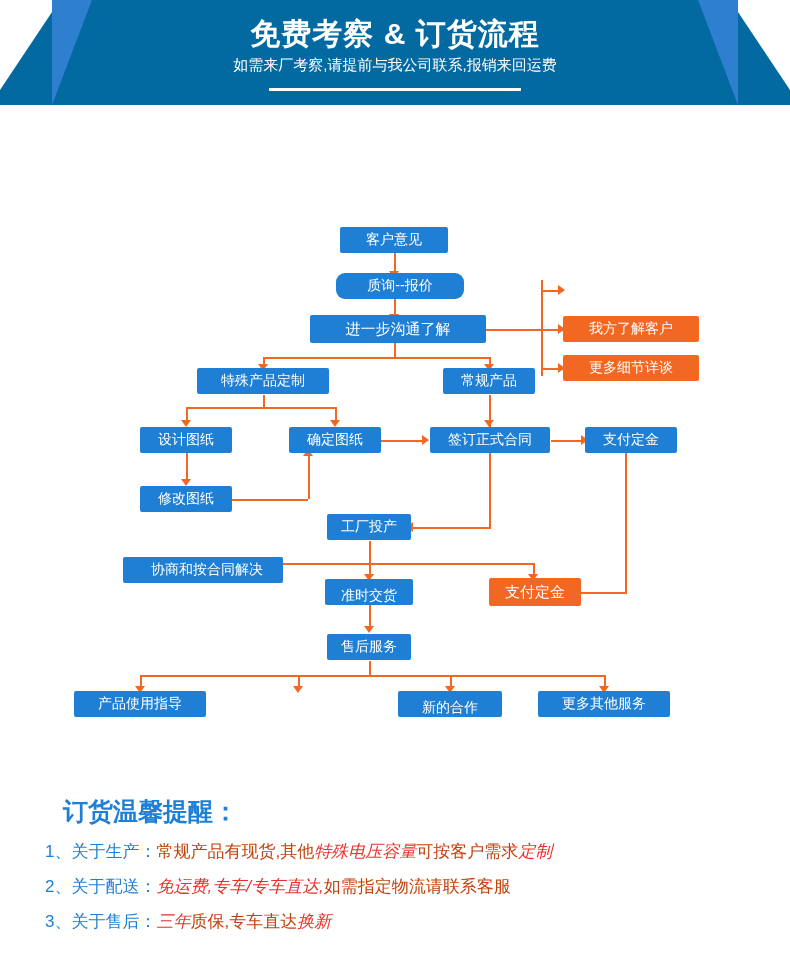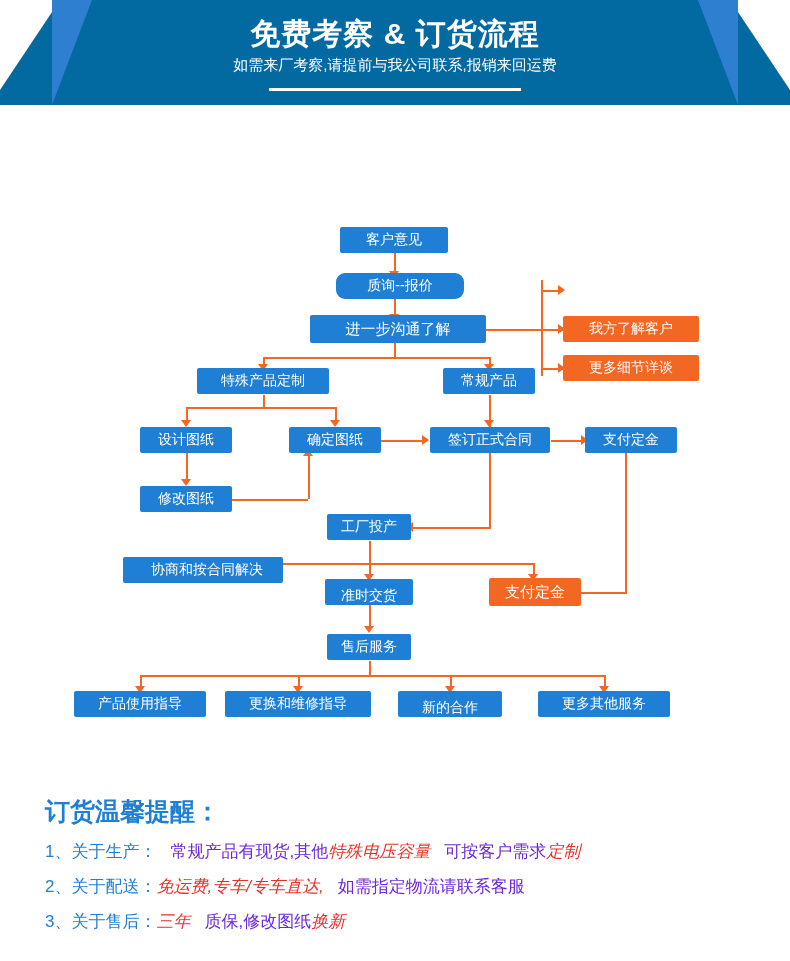--- a/index.html
+++ b/index.html
@@ -72,28 +72,28 @@
   .arw{position:absolute;width:0;height:0;z-index:2;}
   .arw-d{border-left:5px solid transparent;border-right:5px solid transparent;border-top:7px solid #f26722;}
   .arw-r{border-top:5px solid transparent;border-bottom:5px solid transparent;border-left:7px solid #f26722;}
   .arw-l{border-top:5px solid transparent;border-bottom:5px solid transparent;border-right:7px solid #f26722;}
   .arw-u{border-left:5px solid transparent;border-right:5px solid transparent;border-bottom:7px solid #f26722;}
   
   .logi{position:relative;width:790px;height:150px;}
   
   .notes{position:absolute;left:0;top:795px;width:790px;}
   .notes-title{
-    margin-left:45px;color:#1e7fd4;font-size:25px;font-weight:bold;
+    margin-left:63px;color:#1e7fd4;font-size:25px;font-weight:bold;
   }
   .note-row{
     margin-left:45px;margin-top:12px;font-size:17px;color:#1b4b8f;white-space:nowrap;
   }
   .note-row .num{color:#1e7fd4;}
   .note-row .lead{color:#1e7fd4;}
-  .note-row .body{color:#6d28d9;margin-left:14px;}
+  .note-row .body{color:#c2410c;}
   .note-row .hl{color:#e8302a;font-style:italic;}
 </style>
 </head>
 <body>
 
 <div class="header">
   <div class="corner left">
     <div class="tri1 hl1"></div>
     <div class="tri2 hl2"></div>
   </div>
@@ -239,23 +239,20 @@
       <span>支付定金</span>
     </div>
 
   <div class="node" style="left:327px;top:529px;width:84px;">
       <span>售后服务</span>
     </div>
 
   <div class="node" style="left:74px;top:586px;width:132px;">
       <span>产品使用指导</span>
     </div>
-  <div class="node" style="left:225px;top:586px;width:146px;">
-      <span>更换和维修指导</span>
-    </div>
   <div class="node" style="left:398px;top:586px;width:104px;align-items:flex-end;">
       <span>新的合作</span>
     </div>
   <div class="node" style="left:538px;top:586px;width:132px;">
       <span>更多其他服务</span>
     </div>
 </div>
 
 <div class="logi">
 
@@ -305,15 +302,15 @@
 
   <div class="note-row">
     <span class="num">1、</span><span class="lead">关于生产：</span><span class="body">常规产品有现货,其他</span><span class="hl">特殊电压容量</span><span class="body">可按客户需求</span><span class="hl">定制</span>
   </div>
 
   <div class="note-row">
     <span class="num">2、</span><span class="lead">关于配送：</span><span class="hl">免运费,专车/专车直达,</span><span class="body">如需指定物流请联系客服</span>
   </div>
 
   <div class="note-row">
-    <span class="num">3、</span><span class="lead">关于售后：</span><span class="hl">三年</span><span class="body">质保,修改图纸</span><span class="hl">换新</span>
+    <span class="num">3、</span><span class="lead">关于售后：</span><span class="hl">三年</span><span class="body">质保,专车直达</span><span class="hl">换新</span>
   </div>
 </div>
 
 </body></html>

